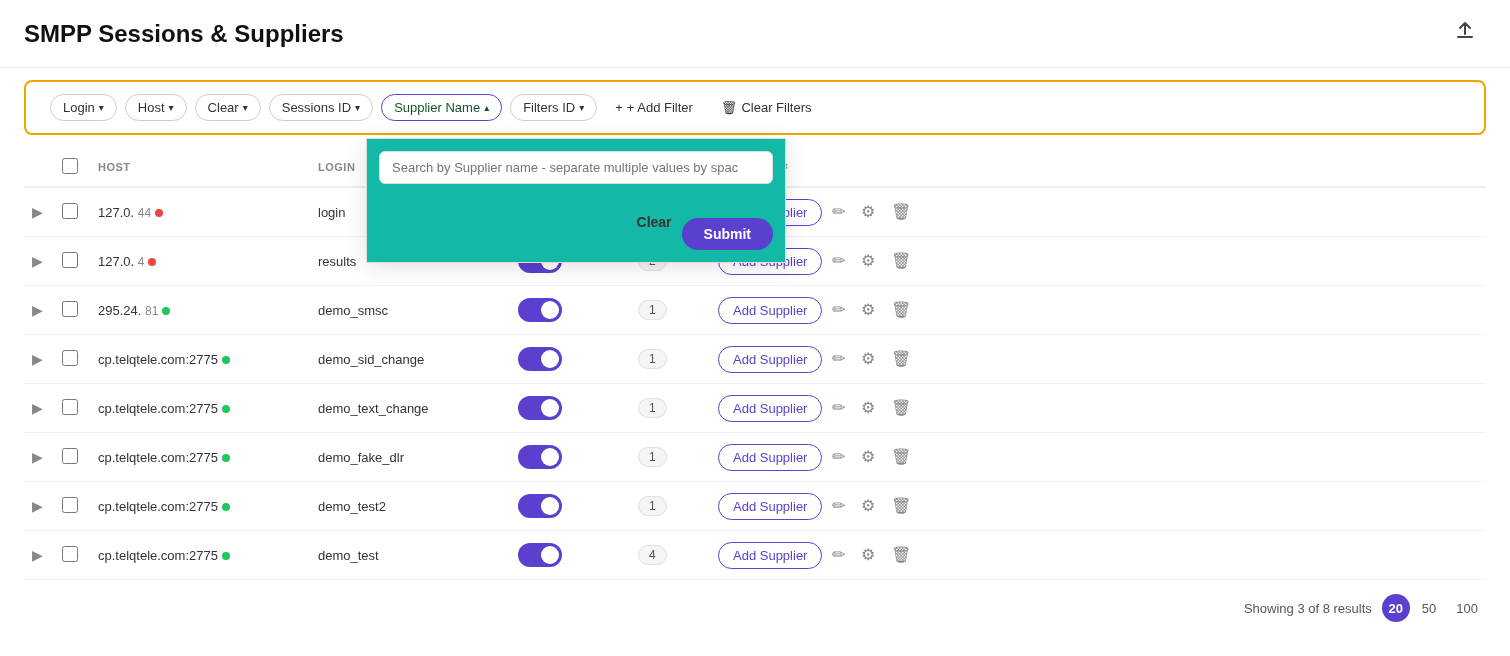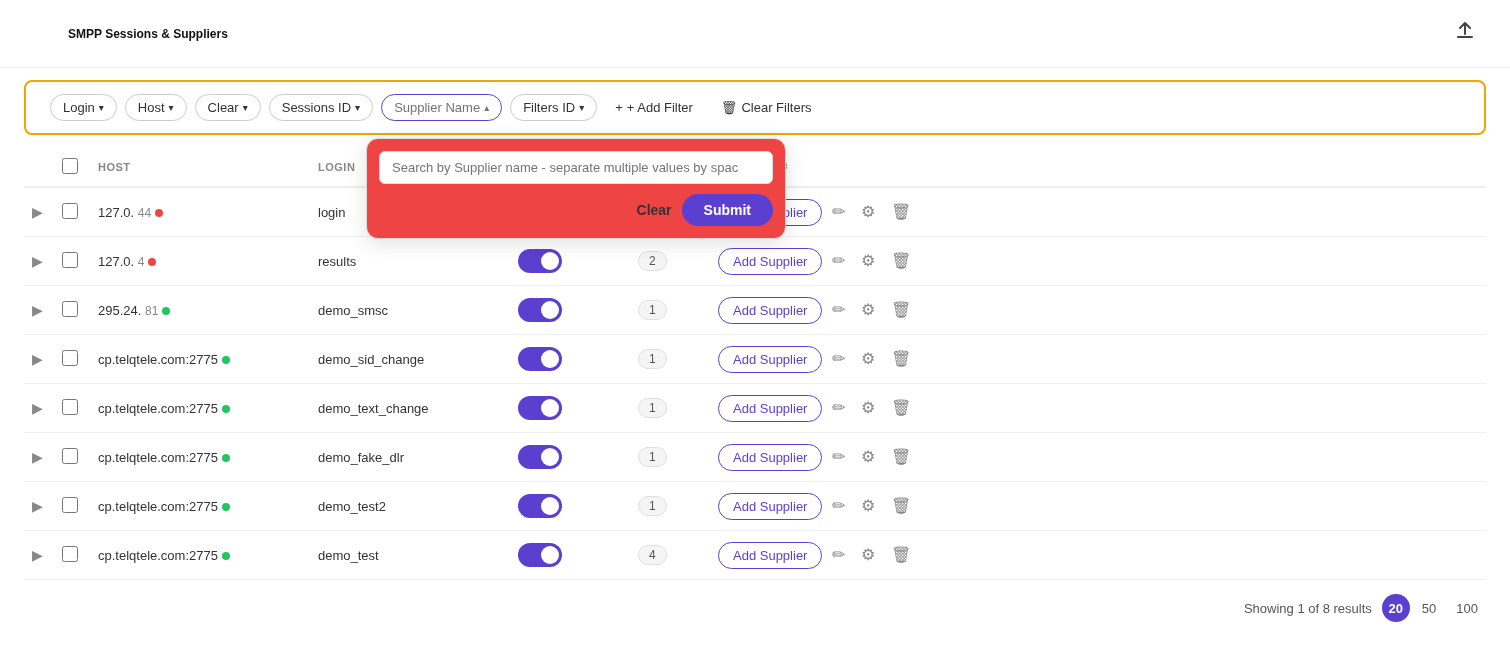--- a/index.html
+++ b/index.html
@@ -2,21 +2,21 @@
 <html><head>
   <meta charset="utf-8">
   <style>
     * { box-sizing: border-box; margin: 0; padding: 0; }
     body { font-family: -apple-system, BlinkMacSystemFont, 'Segoe UI', sans-serif; background: #fff; color: #222; font-size: 14px; }
 
     .header {
       display: flex; align-items: center; justify-content: space-between;
       padding: 14px 24px; border-bottom: 1px solid #eee;
     }
-    .header-title { font-size: 12px; font-weight: 700; color: #111; margin-left: 44px; }
+    .header-title { font-size: 24px; font-weight: 700; color: #111; }
     .header-actions { display: flex; align-items: center; gap: 10px; }
     .export-btn {
       background: none; border: none; cursor: pointer; padding: 6px 10px;
       color: #444; font-size: 18px;
     }
     .create-btn {
       background: #5b3fcf; color: #fff; border: none; border-radius: 24px;
       padding: 10px 22px; font-size: 15px; font-weight: 600; cursor: pointer;
       display: flex; align-items: center; gap: 6px;
     }
@@ -26,52 +26,52 @@
       padding: 12px 24px; border: 2px solid #f0a500; border-radius: 8px;
       margin: 12px 24px; position: relative;
     }
     .filter-chip {
       display: flex; align-items: center; gap: 4px;
       border: 1px solid #ccc; border-radius: 20px; padding: 5px 12px;
       cursor: pointer; font-size: 13px; color: #333; background: #fff;
       white-space: nowrap;
     }
     .filter-chip.active {
-      border-color: #5b3fcf; color: #737373; background: #fff;
+      border-color: #5b3fcf; color: #14532d; background: #fff;
     }
     .filter-chip .arrow { font-size: 10px; }
     .add-filter-btn {
       display: flex; align-items: center; gap: 4px;
       border: none; background: none; cursor: pointer;
       color: #333; font-size: 13px; padding: 5px 10px;
     }
     .clear-filters-btn {
       display: flex; align-items: center; gap: 4px;
       border: none; background: none; cursor: pointer;
       color: #333; font-size: 13px; padding: 5px 10px;
     }
 
     .dropdown-popup {
       position: absolute; top: 56px; left: 340px; z-index: 100;
-      background: #ef4444; border: 1px solid #ddd; border-radius: 12px;
+      background: #14b8a6; border: 1px solid #ddd; border-radius: 0;
       padding: 12px; box-shadow: 0 4px 20px rgba(0,0,0,0.12);
       width: 420px;
     }
     .dropdown-search {
       width: 100%; border: 1px solid #ddd; border-radius: 6px;
       padding: 8px 12px; font-size: 13px; color: #888; outline: none;
       margin-bottom: 10px;
     }
     .dropdown-actions {
       display: flex; justify-content: flex-end; gap: 10px; align-items: center;
     }
     .clear-link { cursor: pointer; color: #333; font-size: 14px; font-weight: 700; background: none; border: none; }
     .submit-btn {
       background: #5b3fcf; color: #fff; border: none; border-radius: 20px;
-      padding: 8px 22px; font-size: 14px; font-weight: 600; cursor: pointer;
+      padding: 8px 22px; font-size: 14px; font-weight: 600; cursor: pointer; margin-top: 24px;
     }
 
     .table-container { padding: 0 24px; }
     table { width: 100%; border-collapse: collapse; }
     thead tr { border-bottom: 2px solid #eee; }
     thead th {
       text-align: left; padding: 10px 8px; font-size: 11px; font-weight: 700;
       color: #888; letter-spacing: 0.5px; text-transform: uppercase;
     }
     tbody tr { border-bottom: 1px solid #f0f0f0; }
@@ -469,19 +469,19 @@
         <button class="action-icon" title="Edit">✏</button>
         <button class="action-icon" title="Configure">⚙</button>
         <button class="action-icon" title="Delete">🗑</button>
       </td>
     </tr>
       </tbody>
   </table>
 </div>
 
 <div class="footer">
-  <span>Showing 1 of 8 results</span>
+  <span>Showing 3 of 8 results</span>
   <div class="page-sizes">
     <button class="page-size-btn active">20</button>
     <button class="page-size-btn">50</button>
     <button class="page-size-btn">100</button>
   </div>
 </div>
 
 </body></html>

